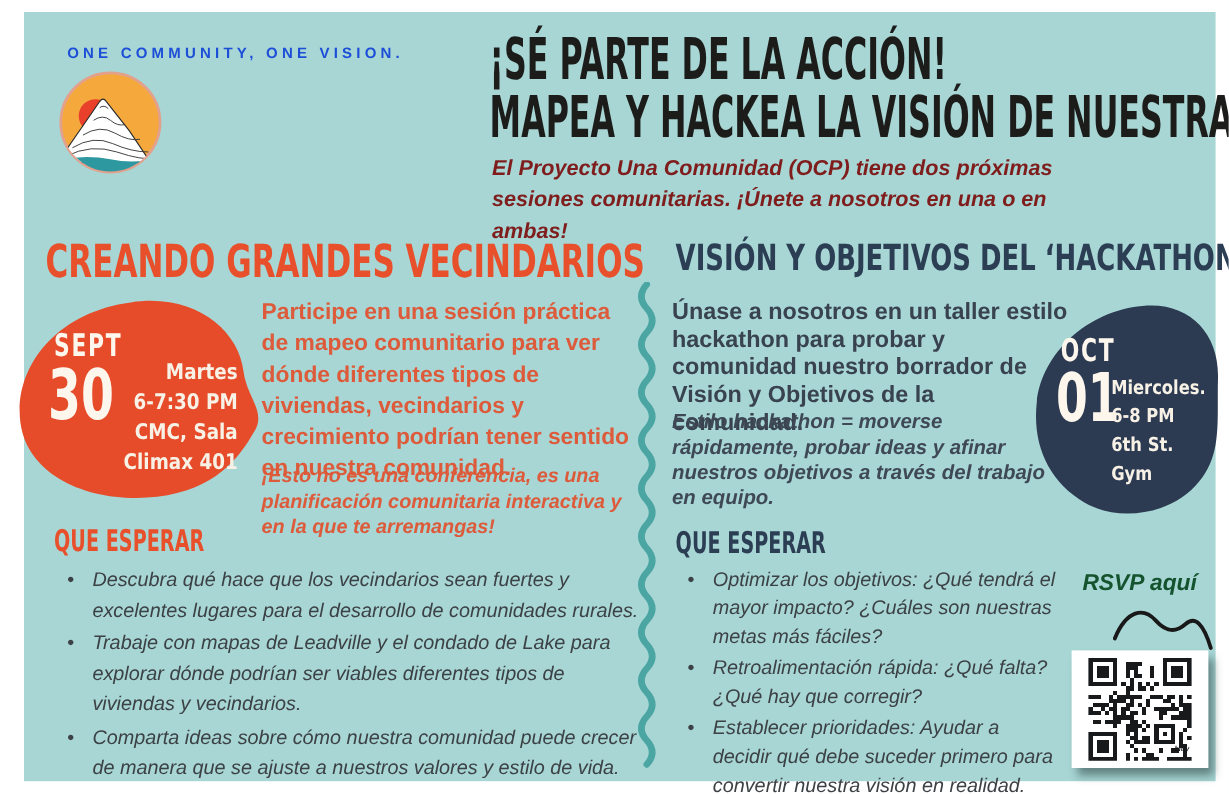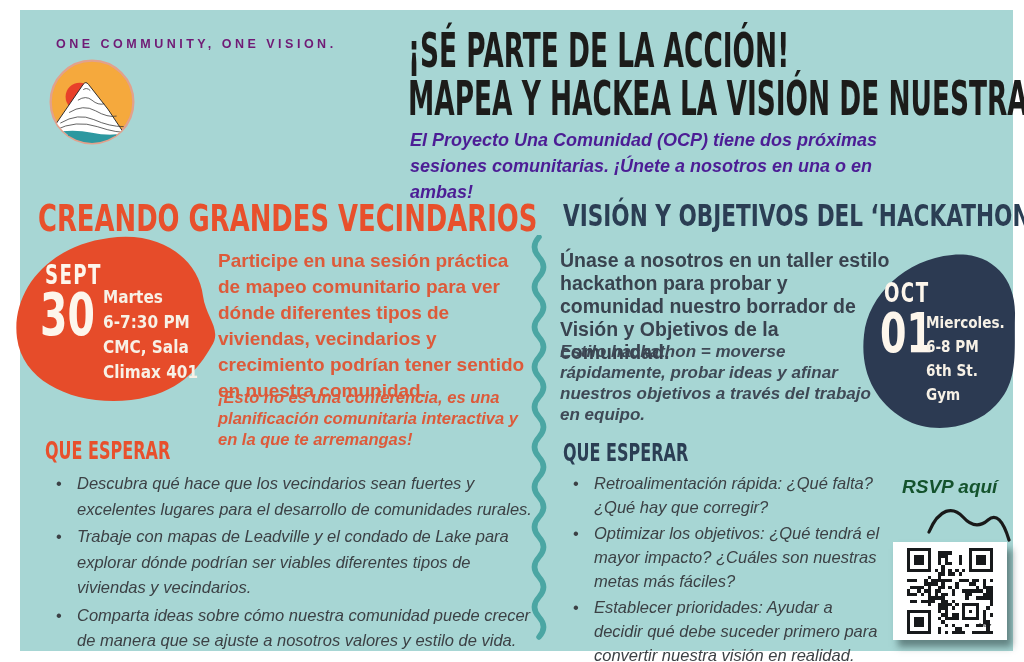--- a/index.html
+++ b/index.html
@@ -5,41 +5,41 @@
   html,body{margin:0;padding:0;background:#ffffff;}
   .canvas{position:relative;width:1024px;height:662px;background:#ffffff;overflow:hidden;
           font-family:"Liberation Sans",sans-serif;}
   .flyer{position:absolute;left:20px;top:10px;width:993px;height:641px;background:#a7d6d4;}
   .abs{position:absolute;}
   .display{font-family:"DejaVu Sans",sans-serif;font-weight:800;}
   .cond{transform-origin:left top;white-space:nowrap;}
 
   
   .tagline{left:36px;top:27px;font-size:12.5px;font-weight:bold;letter-spacing:3.5px;
-           color:#701a75;white-space:nowrap;}
+           color:#1d4ed8;white-space:nowrap;}
   .logo-svg{left:28px;top:48px;width:88px;height:88px;}
   .wordmark{left:119px;top:57px;line-height:1;}
   .wm1{font-size:26px;color:#4fa8a6;transform:scaleX(.77);letter-spacing:1px;}
   .wm2{font-size:53px;color:#ffffff;transform:scaleX(.69);margin-top:-2px;letter-spacing:1px;}
   .headline{left:388px;top:16px;color:#1c1c1a;font-size:48px;line-height:48px;}
   .headline div{transform:scaleX(.55);transform-origin:left top;white-space:nowrap;}
   .subtitle{left:390px;top:117px;width:505px;font-size:18px;line-height:26px;
-            font-weight:bold;font-style:italic;color:#4c1d95;}
+            font-weight:bold;font-style:italic;color:#7f1d1d;}
 
   
   .col-head-orange{left:18px;top:186px;color:#e8502c;font-size:38px;transform:scaleX(.68);}
   .col-head-navy{left:543px;top:188px;color:#2b3e54;font-size:30px;transform:scaleX(.72);}
   .expect{font-size:25px;transform:scaleX(.64);}
   .expect.l{left:25px;top:426px;color:#e8502c;}
   .expect.r{left:543px;top:428px;color:#2b3e54;}
 
   
   .blob{position:absolute;}
   .blob svg{position:absolute;left:0;top:0;width:100%;height:100%;}
-  .blob-red{left:-7px;top:224px;width:210px;height:170px;}
+  .blob-red{left:-7px;top:238px;width:210px;height:170px;text-align:right;}
   .blob-navy{left:838px;top:243px;width:158px;height:178px;}
   .blob .month{position:absolute;color:#fdf6ec;transform-origin:left top;}
   .blob .day{position:absolute;color:#fdf6ec;transform-origin:left top;line-height:1;}
   .blob .details{position:absolute;color:#f7f1e6;font-family:"DejaVu Sans",sans-serif;
                  font-weight:700;transform-origin:left top;transform:scaleX(.85);}
   .blob-red .month{left:32px;top:26px;font-size:26px;transform:scaleX(.7);letter-spacing:2px;}
   .blob-red .day{left:27px;top:52px;font-size:58px;transform:scaleX(.68);}
   .blob-red .details{left:90px;top:50px;font-size:18px;line-height:25px;}
   .blob-navy .month{left:26px;top:25px;font-size:26px;transform:scaleX(.7);letter-spacing:2px;}
   .blob-navy .day{left:22px;top:52px;font-size:56px;transform:scaleX(.68);}
@@ -127,21 +127,21 @@
         <div>Climax 401</div>
       </div>
     </div>
 
     <div class="abs desc-l">Participe en una sesión práctica de mapeo comunitario para ver dónde diferentes tipos de viviendas, vecindarios y crecimiento podrían tener sentido en nuestra comunidad.</div>
     <div class="abs note-l">¡Esto no es una conferencia, es una planificación comunitaria interactiva y en la que te arremangas!</div>
     <div class="abs expect l display cond">QUE ESPERAR</div>
     <ul class="abs bullets bullets-l">
       <li><span>Descubra qué hace que los vecindarios sean fuertes y excelentes lugares para el desarrollo de comunidades rurales.</span></li>
       <li><span>Trabaje con mapas de Leadville y el condado de Lake para explorar dónde podrían ser viables diferentes tipos de viviendas y vecindarios.</span></li>
-      <li><span>Comparta ideas sobre cómo nuestra comunidad puede crecer de manera que se ajuste a nosotros valores y estilo de vida.</span></li>
+      <li><span>Comparta ideas sobre cómo nuestra comunidad puede crecer de manera que se ajuste a nuestros valores y estilo de vida.</span></li>
     </ul>
 
     <div class="abs col-head-navy display cond">VISIÓN Y OBJETIVOS DEL ‘HACKATHON’</div>
 
     <div class="abs desc-r">Únase a nosotros en un taller estilo hackathon para probar y comunidad nuestro borrador de Visión y Objetivos de la comunidad.</div>
     <div class="abs note-r">Estilo hackathon = moverse rápidamente, probar ideas y afinar nuestros objetivos a través del trabajo en equipo.</div>
 
     <div class="blob blob-navy">
       <svg viewBox="0 0 158 178">
         <path d="M94 2 C132 -2 158 24 157 62 C156 100 161 128 138 152 C116 176 74 182 46 166 C16 148 2 118 6 82 C10 42 48 6 94 2 Z" fill="#2c3a52"></path>
@@ -150,22 +150,22 @@
       <div class="day display">01</div>
       <div class="details">
         <div>Miercoles.</div>
         <div>6-8 PM</div>
         <div>6th St. Gym</div>
       </div>
     </div>
 
     <div class="abs expect r display cond">QUE ESPERAR</div>
     <ul class="abs bullets bullets-r">
+      <li><span>Optimizar los objetivos: ¿Qué tendrá el mayor impacto? ¿Cuáles son nuestras metas más fáciles?</span></li>
       <li><span>Retroalimentación rápida: ¿Qué falta? ¿Qué hay que corregir?</span></li>
-      <li><span>Optimizar los objetivos: ¿Qué tendrá el mayor impacto? ¿Cuáles son nuestras metas más fáciles?</span></li>
       <li><span>Establecer prioridades: Ayudar a decidir qué debe suceder primero para convertir nuestra visión en realidad.</span></li>
     </ul>
 
     <div class="abs rsvp-label">RSVP aquí</div>
     <svg class="abs rsvp-arrow" viewBox="0 0 90 46">
       <path d="M4 30 C14 6 28 4 38 15 C46 24 54 26 63 18 C71 11 78 18 84 38" fill="none" stroke="#191919" stroke-width="3.2" stroke-linecap="round"></path>
     </svg>
     <div class="abs qr-box">
       <svg viewBox="0 0 25 25">
         <g fill="#17191b">

